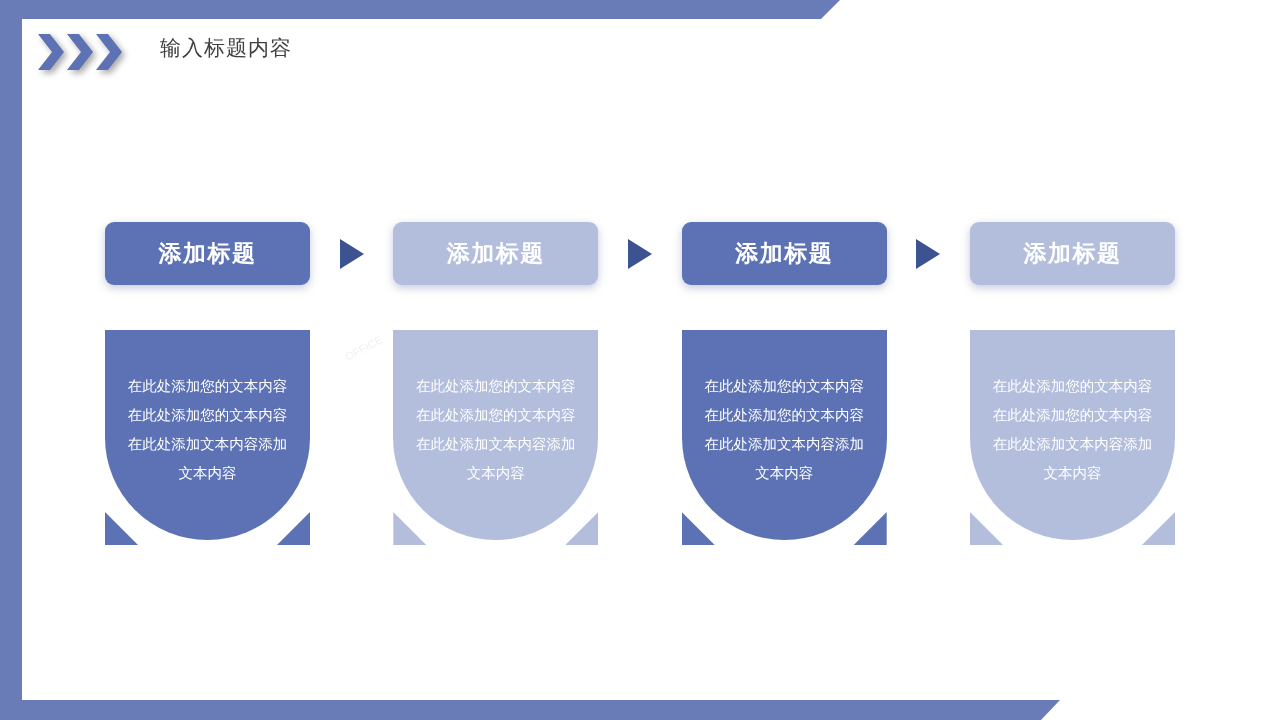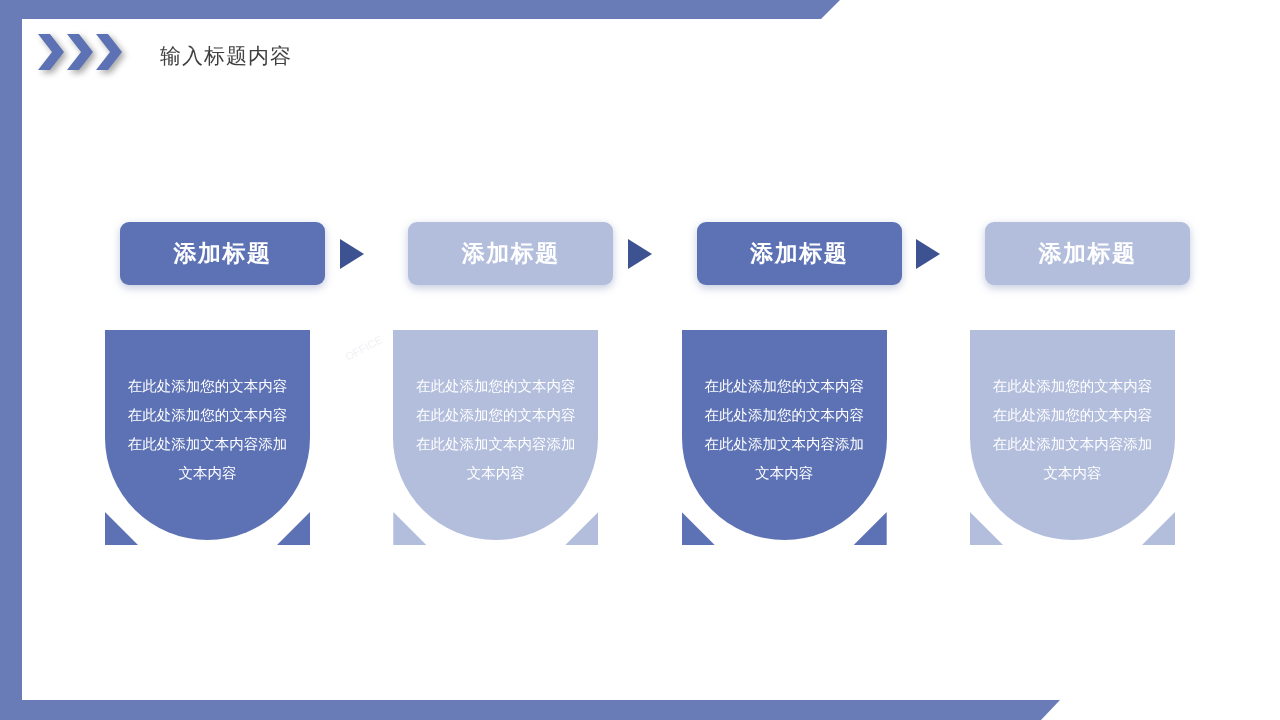--- a/index.html
+++ b/index.html
@@ -47,21 +47,21 @@
     left: 22px; top: 19px;
     width: 1258px; height: 681px;
     background: #ffffff;
   }
 
   
   .header {
     position: absolute;
     left: 38px; top: 34px;
     display: flex;
-    align-items: flex-end;
+    align-items: flex-start;
   }
   .chevrons {
     display: flex;
     align-items: center;
     gap: 3px;
     filter: drop-shadow(3px 3px 3px rgba(0,0,0,0.35));
   }
   .chevron {
     width: 26px;
     height: 36px;
@@ -91,21 +91,20 @@
     height: 63px;
     border-radius: 9px;
     display: flex;
     align-items: center;
     justify-content: center;
     color: #ffffff;
     font-size: 23px;
     font-weight: bold;
     letter-spacing: 1.5px;
     box-shadow: 0 3px 9px rgba(90,105,160,0.35);
-    margin-left: 15px;
   }
 
   .arrow-gap {
     flex: 1 1 auto;
     display: flex;
     align-items: center;
     justify-content: center;
     height: 63px;
   }
   .arrow-tri {

